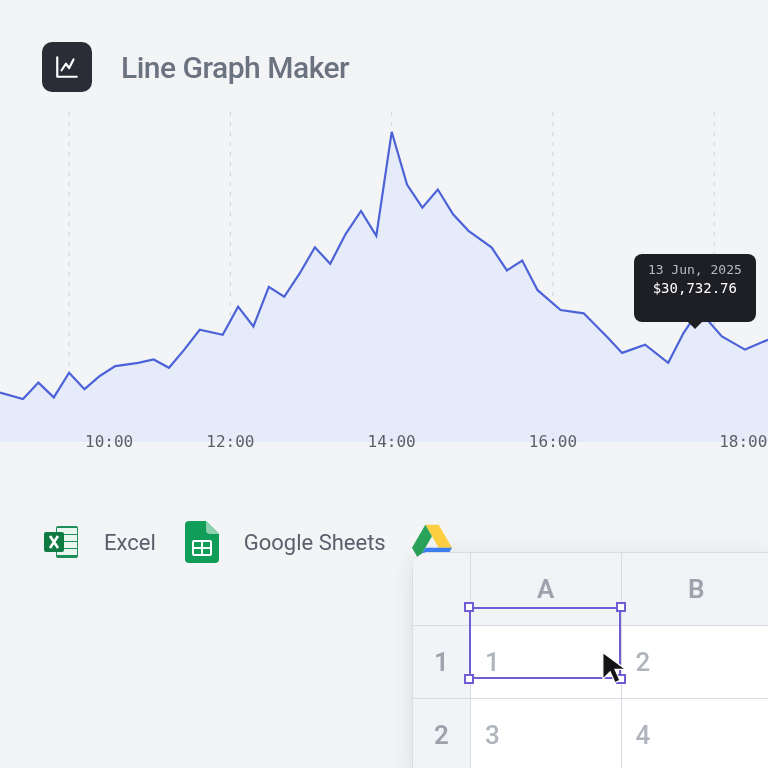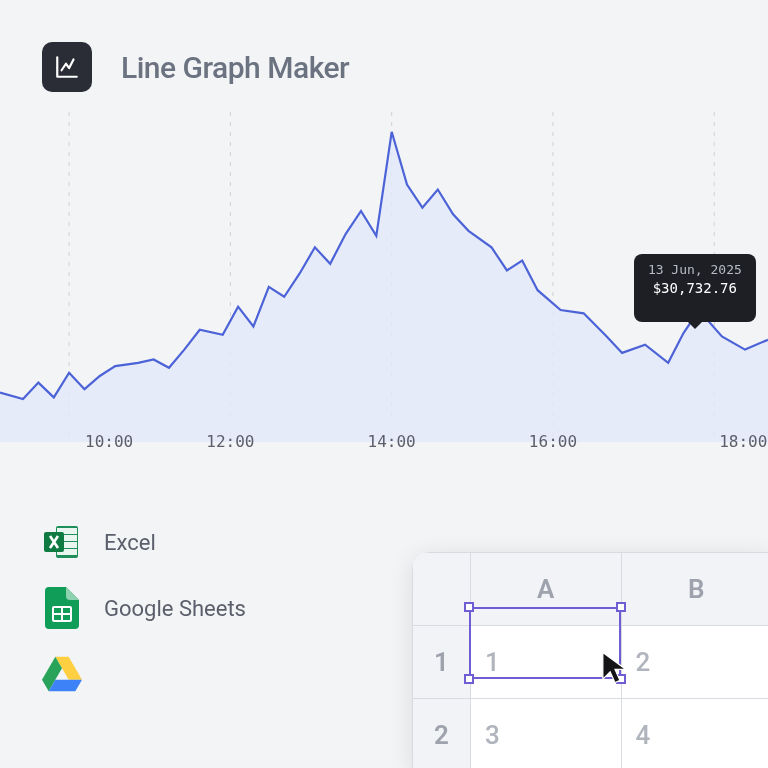--- a/index.html
+++ b/index.html
@@ -18,21 +18,21 @@
   .area-path { fill:#e3e9f9; opacity:0.85; }
   .xlabels { position:absolute; left:0; top:432px; width:768px; height:24px; }
   .xlabel { position:absolute; font-family: ui-monospace,"SFMono-Regular",Consolas,monospace; font-size:16px; color:#5b5f6b; transform:translateX(-50%); }
 
   
   .tooltip { position:absolute; background:#1e1f25; color:#fff; border-radius:8px; padding:7px 14px 24px; text-align:center; font-family: ui-monospace,"SFMono-Regular",Consolas,monospace; font-size:14px; line-height:1.35; }
   .tooltip .date { color:#b6bac2; font-size:13px; }
   .tooltip::after { content:""; position:absolute; bottom:-7px; left:50%; transform:translateX(-50%); border:7px solid transparent; border-top-color:#1e1f25; border-bottom:none; }
 
   
-  .intg { position:absolute; left:42px; top:522px; display:flex; flex-direction:column; gap:26px; }
+  .intg { position:absolute; left:42px; top:522px; display:flex; flex-direction:row; gap:26px; }
   .row { display:flex; align-items:center; gap:22px; }
   .row .lab { font-size:22px; color:#5b5f6b; font-weight:450; }
   .ico { width:40px; height:40px; display:flex; align-items:center; justify-content:center; }
 
   
   .sheet { position:absolute; right:-4px; bottom:-4px; width:360px; height:220px; background:#fff; border-radius:18px 0 0 0; box-shadow:0 4px 24px rgba(0,0,0,.10); overflow:hidden; }
   .sheet .hc { background:#f2f3f6; }
   .sheet table { border-collapse:collapse; width:100%; height:100%; table-layout:fixed; }
   .sheet th, .sheet td { border:1px solid #d8dbe1; font-size:26px; font-weight:500; color:#b0b4bd; text-align:left; }
   .sheet th { text-align:center; font-weight:600; color:#9ea2ad; }

